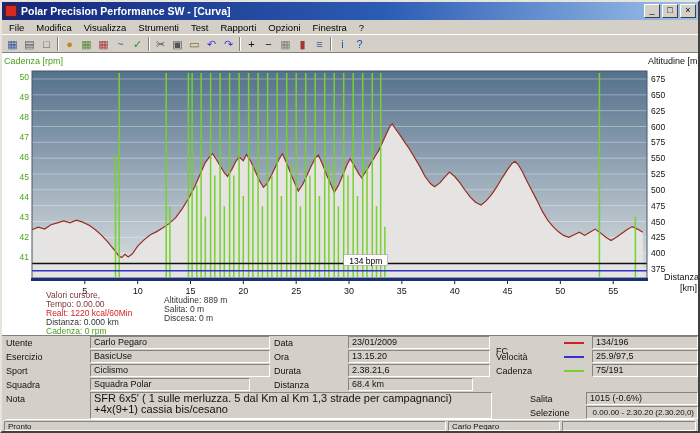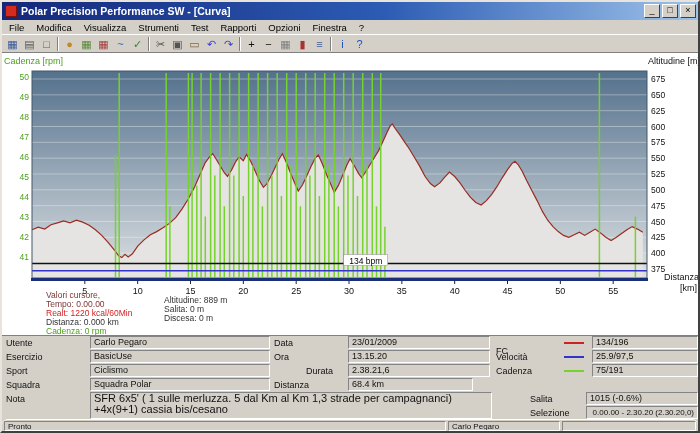--- a/index.html
+++ b/index.html
@@ -263,29 +263,29 @@
   </div>
 
   <div class="infopanel">
     <span class="ip-lbl" style="left:4px;top:2px;">Utente</span>
     <div class="ip-val" style="left:88px;top:0;width:180px;">Carlo Pegaro</div>
     <span class="ip-lbl" style="left:4px;top:16px;">Esercizio</span>
     <div class="ip-val" style="left:88px;top:14px;width:180px;">BasicUse</div>
     <span class="ip-lbl" style="left:4px;top:30px;">Sport</span>
     <div class="ip-val" style="left:88px;top:28px;width:180px;">Ciclismo</div>
     <span class="ip-lbl" style="left:4px;top:44px;">Squadra</span>
-    <div class="ip-val" style="left:88px;top:42px;width:180px;">Squadra Polar</div>
+    <div class="ip-val" style="left:88px;top:42px;width:160px;">Squadra Polar</div>
     <span class="ip-lbl" style="left:4px;top:58px;">Nota</span>
     <div class="ip-val multiline" style="left:88px;top:56px;width:402px;">SFR 6x5' ( 1 sulle merluzza. 5 dal Km al Km 1,3 strade per campagnanci) +4x(9+1) cassia bis/cesano</div>
 
     <span class="ip-lbl" style="left:272px;top:2px;">Data</span>
     <div class="ip-val" style="left:346px;top:0;width:142px;">23/01/2009</div>
     <span class="ip-lbl" style="left:272px;top:16px;">Ora</span>
     <div class="ip-val" style="left:346px;top:14px;width:142px;">13.15.20</div>
-    <span class="ip-lbl" style="left:272px;top:30px;margin-left:32px;">Durata</span>
+    <span class="ip-lbl" style="left:272px;top:30px;">Durata</span>
     <div class="ip-val" style="left:346px;top:28px;width:142px;">2.38.21,6</div>
     <span class="ip-lbl" style="left:272px;top:44px;">Distanza</span>
     <div class="ip-val" style="left:346px;top:42px;width:125px;">68.4 km</div>
 
     <span class="ip-lbl" style="left:494px;top:10px;">FC</span>
     <div class="ip-sw" id="sw-fc" style="left: 562px; top: 6px; background: rgb(204, 34, 34);"></div>
     <div class="ip-val" style="left:590px;top:0;width:106px;">134/196</div>
     <span class="ip-lbl" style="left:494px;top:16px;">Velocità</span>
     <div class="ip-sw" id="sw-vel" style="left: 562px; top: 20px; background: rgb(51, 51, 204);"></div>
     <div class="ip-val" style="left:590px;top:14px;width:106px;">25.9/97,5</div>

